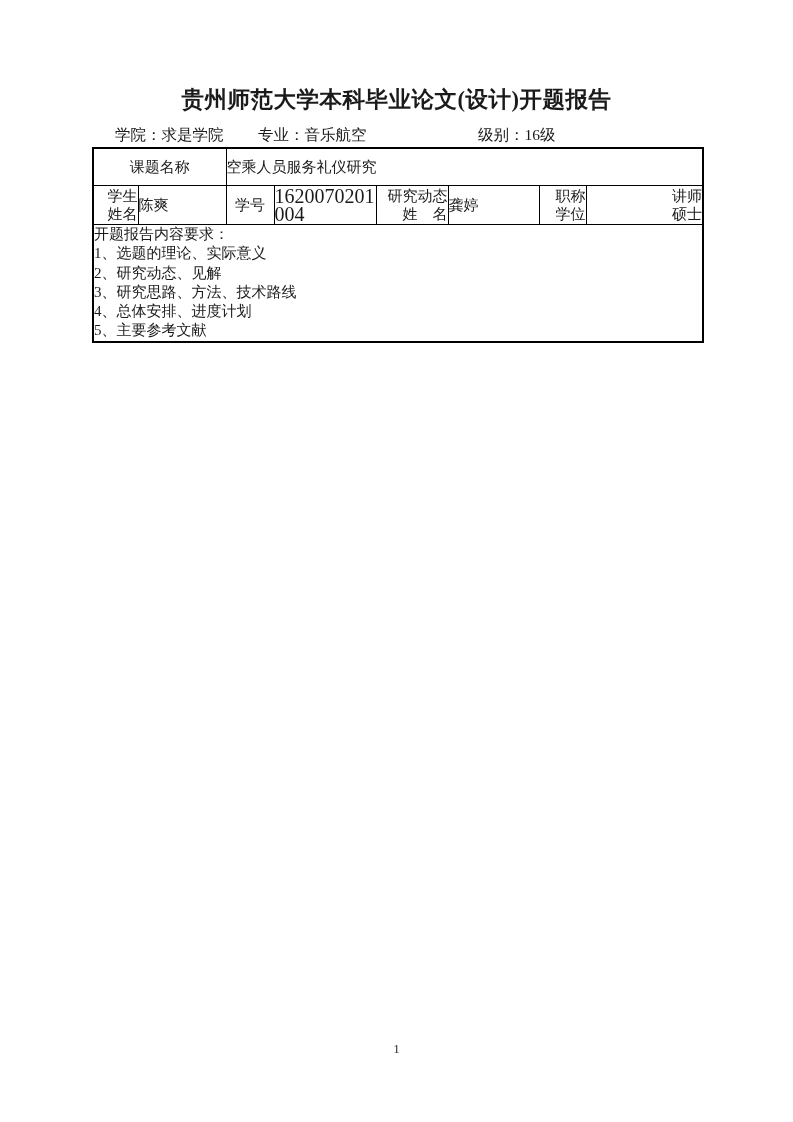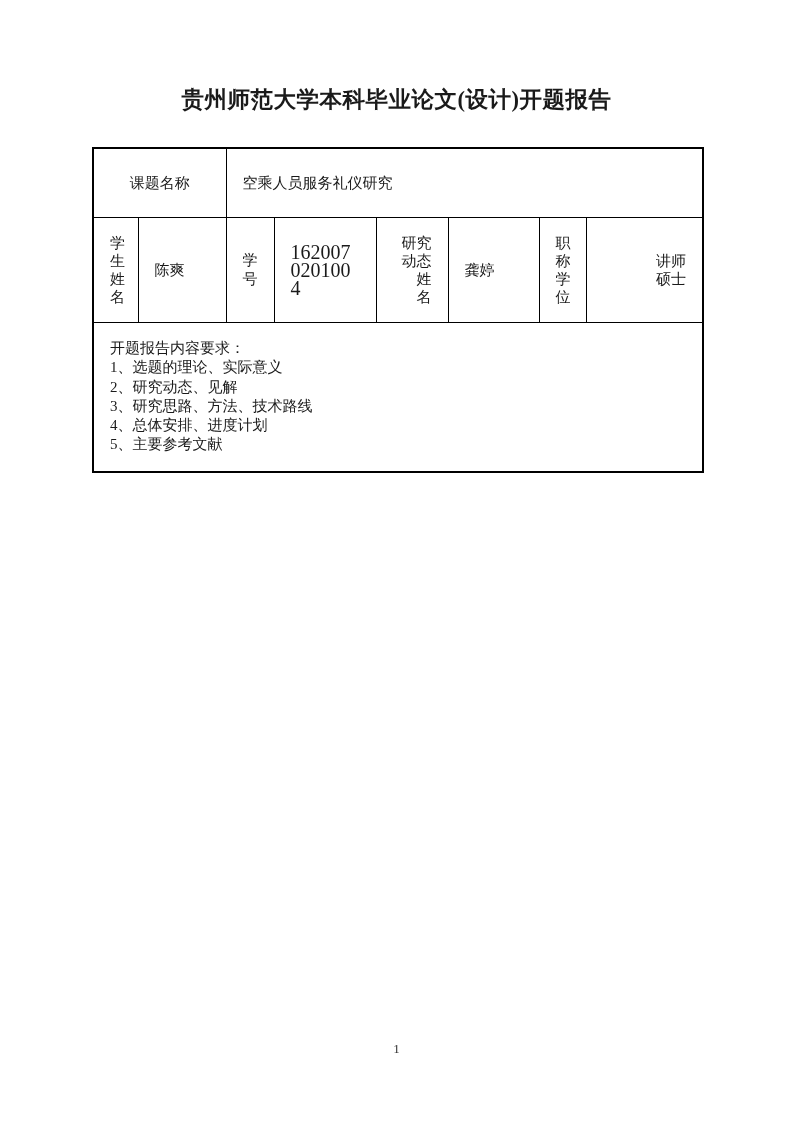--- a/index.html
+++ b/index.html
@@ -47,21 +47,21 @@
     top: 147px;
     left: 92px;
     width: 610px;
     border-collapse: collapse;
     table-layout: fixed;
     border: 2px solid #000;
     font-size: 15px;
   }
   table.form td {
     border: 1px solid #000;
-    padding: 16px;
+    padding: 0;
     vertical-align: middle;
     overflow: hidden;
   }
   tr.r1 td { height: 36px; }
   tr.r2 td { height: 38px; }
   tr.r3 td { height: 115px; vertical-align: top; }
   td.c { text-align: center; }
   td.l { text-align: left; padding-left: 7px; padding-right: 2px; }
   td.pre { white-space: pre-line; line-height: 18px; text-align: right; }
   td.idcell {
@@ -88,20 +88,25 @@
     color: #333;
   }
 </style>
 </head>
 <body>
 
 <div class="page">
 
   <h1 class="doc-title">贵州师范大学本科毕业论文(设计)开题报告</h1>
 
+  <div class="meta-line">
+    <span class="meta meta-college">学院：求是学院</span>
+    <span class="meta meta-major">专业：音乐航空</span>
+    <span class="meta meta-grade">级别：16级</span>
+  </div>
 
   <table class="form">
     <colgroup>
       <col style="width:45px">
       <col style="width:88px">
       <col style="width:48px">
       <col style="width:102px">
       <col style="width:72px">
       <col style="width:91px">
       <col style="width:47px">

